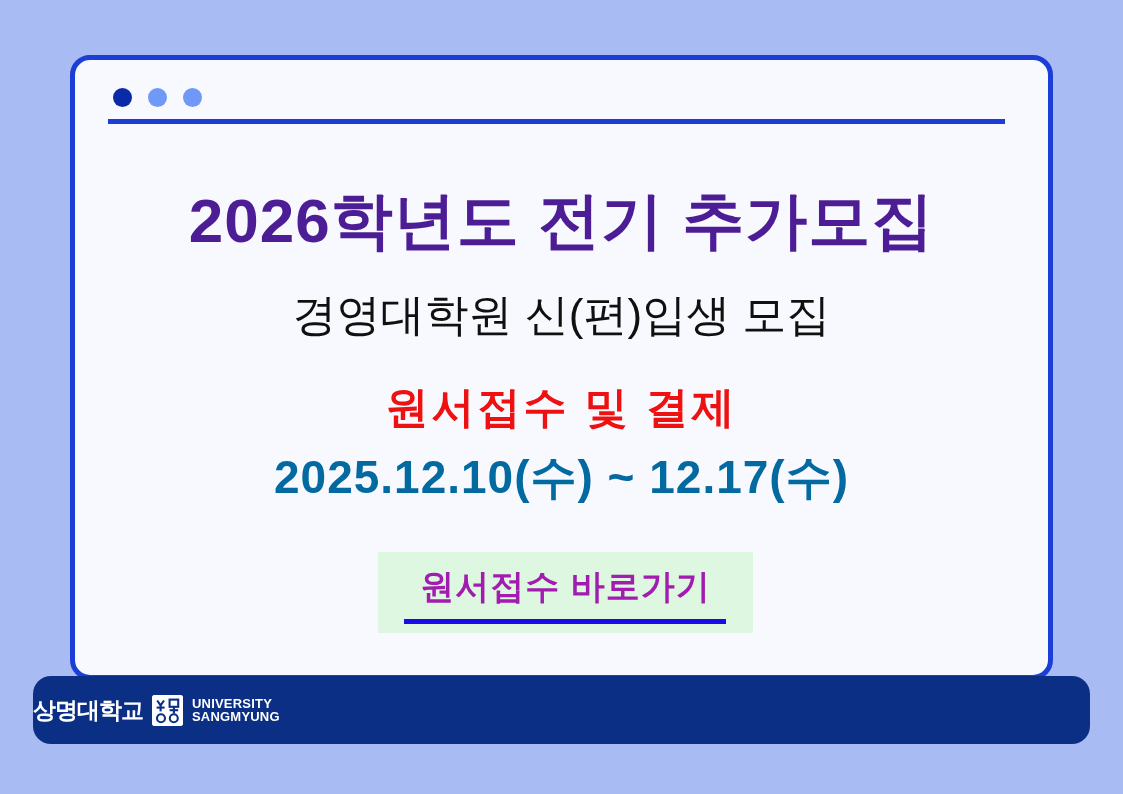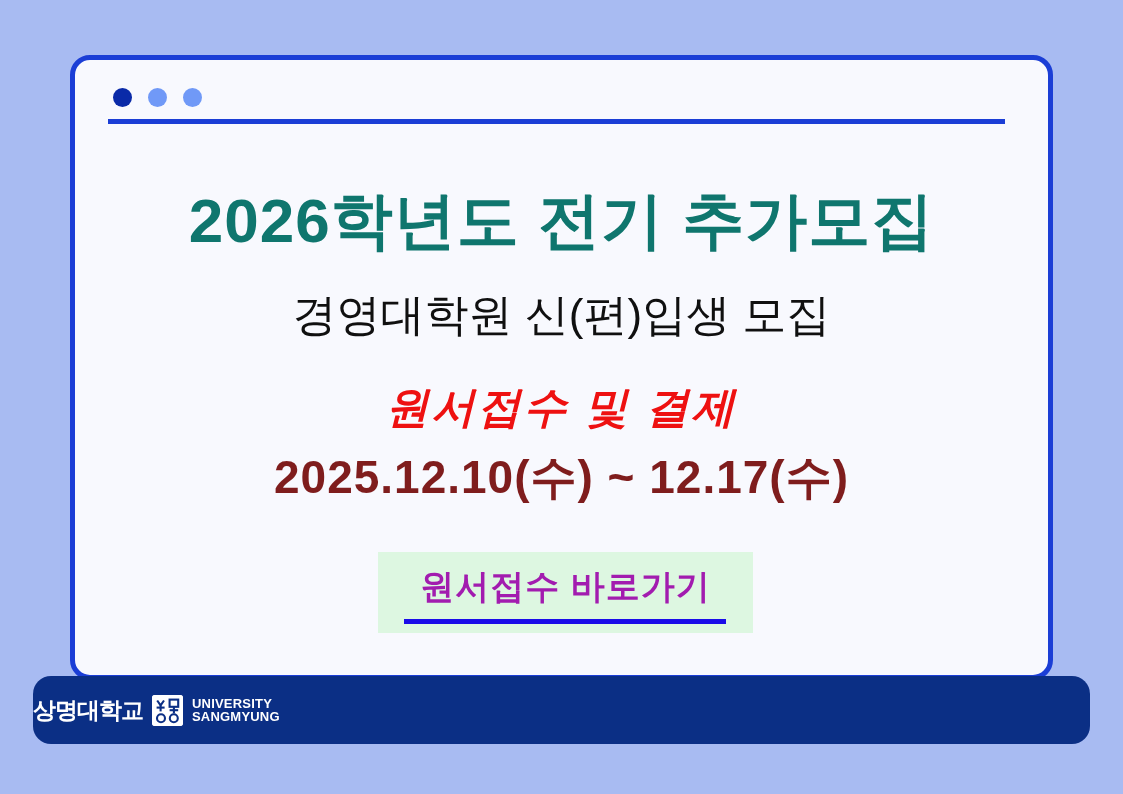--- a/index.html
+++ b/index.html
@@ -76,21 +76,21 @@
     text-align: center;
   }
 
   .title-main {
     position: absolute;
     top: 128px;
     left: 0;
     width: 100%;
     font-size: 62px;
     font-weight: bold;
-    color: #0f766e;
+    color: #4c1d95;
     letter-spacing: 1px;
     line-height: 1.05;
     white-space: nowrap;
   }
 
   .title-sub {
     position: absolute;
     top: 232px;
     left: 0;
     width: 100%;
@@ -106,31 +106,30 @@
     position: absolute;
     top: 325px;
     left: 0;
     width: 100%;
     font-size: 43px;
     font-weight: bold;
     color: #ee1111;
     letter-spacing: 3px;
     line-height: 1.05;
     white-space: nowrap;
-    font-style: italic;
   }
 
   .date-range {
     position: absolute;
     top: 393px;
     left: 0;
     width: 100%;
     font-size: 46px;
     font-weight: bold;
-    color: #7f1d1d;
+    color: #0369a1;
     letter-spacing: 1px;
     line-height: 1.05;
     white-space: nowrap;
   }
 
   
   .apply-chip {
     position: absolute;
     top: 492px;
     left: 303px;

